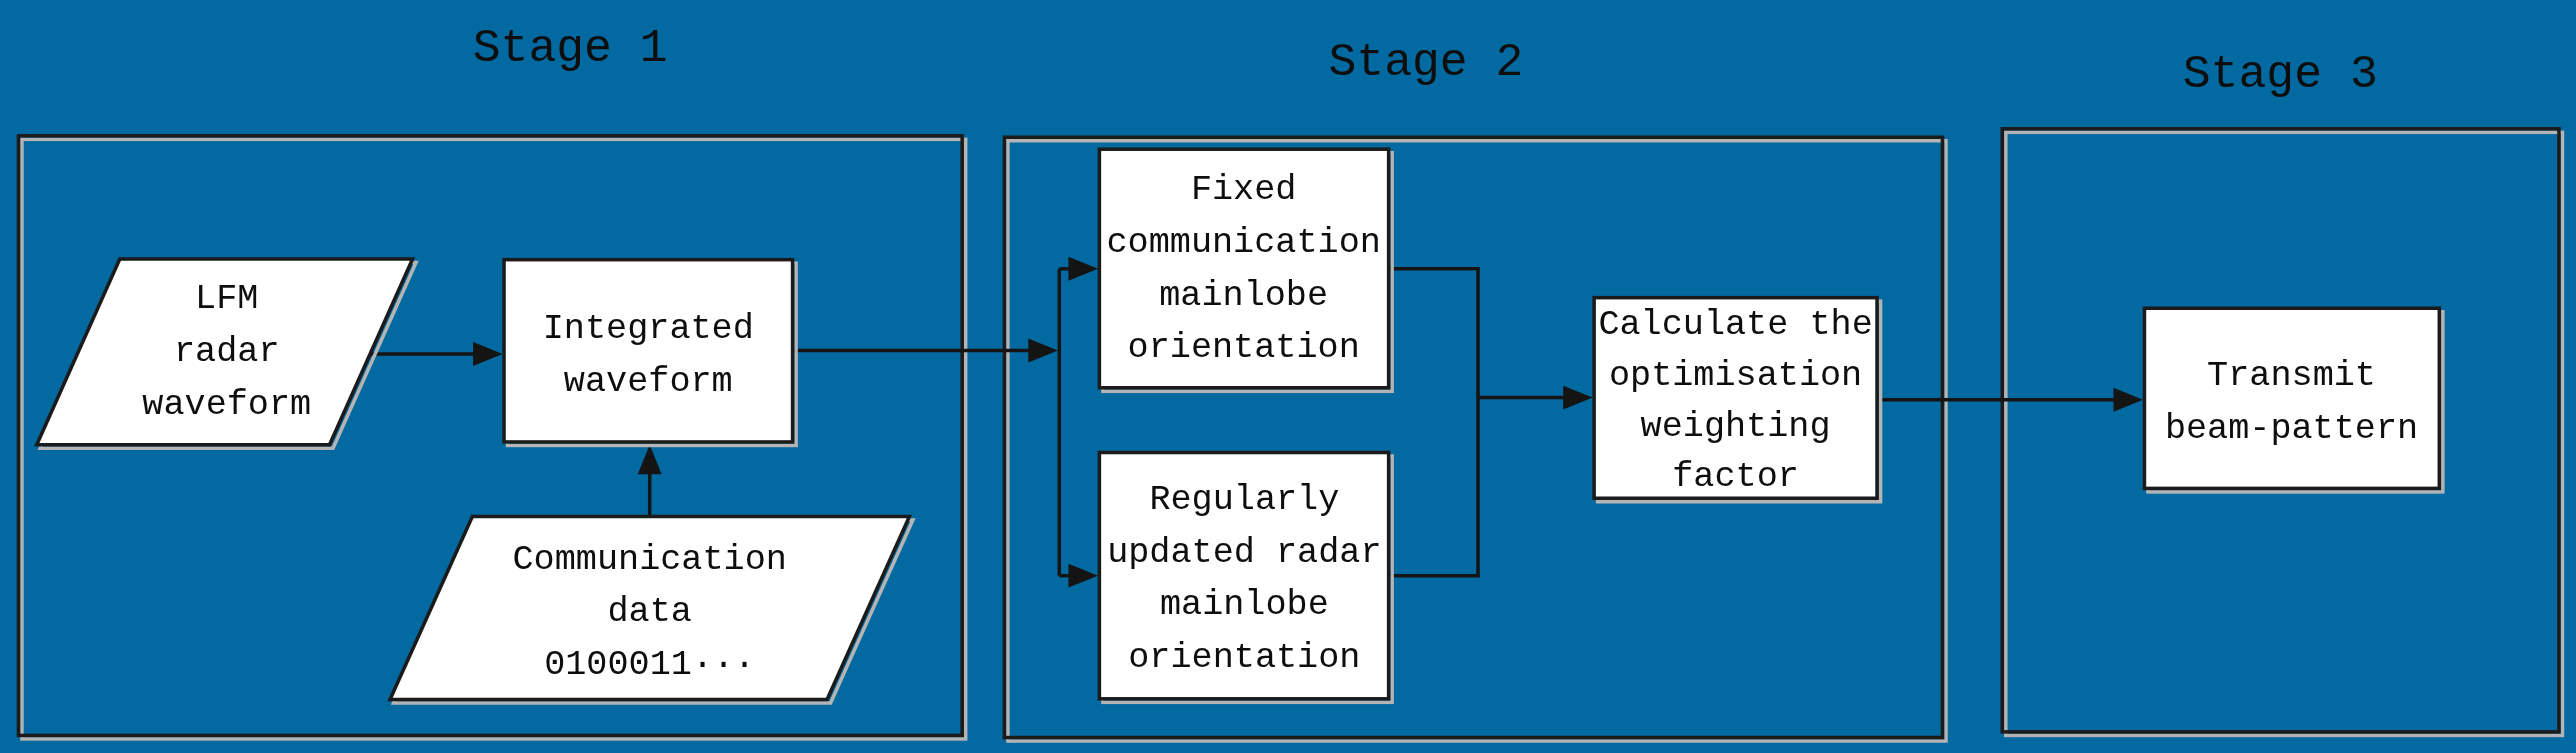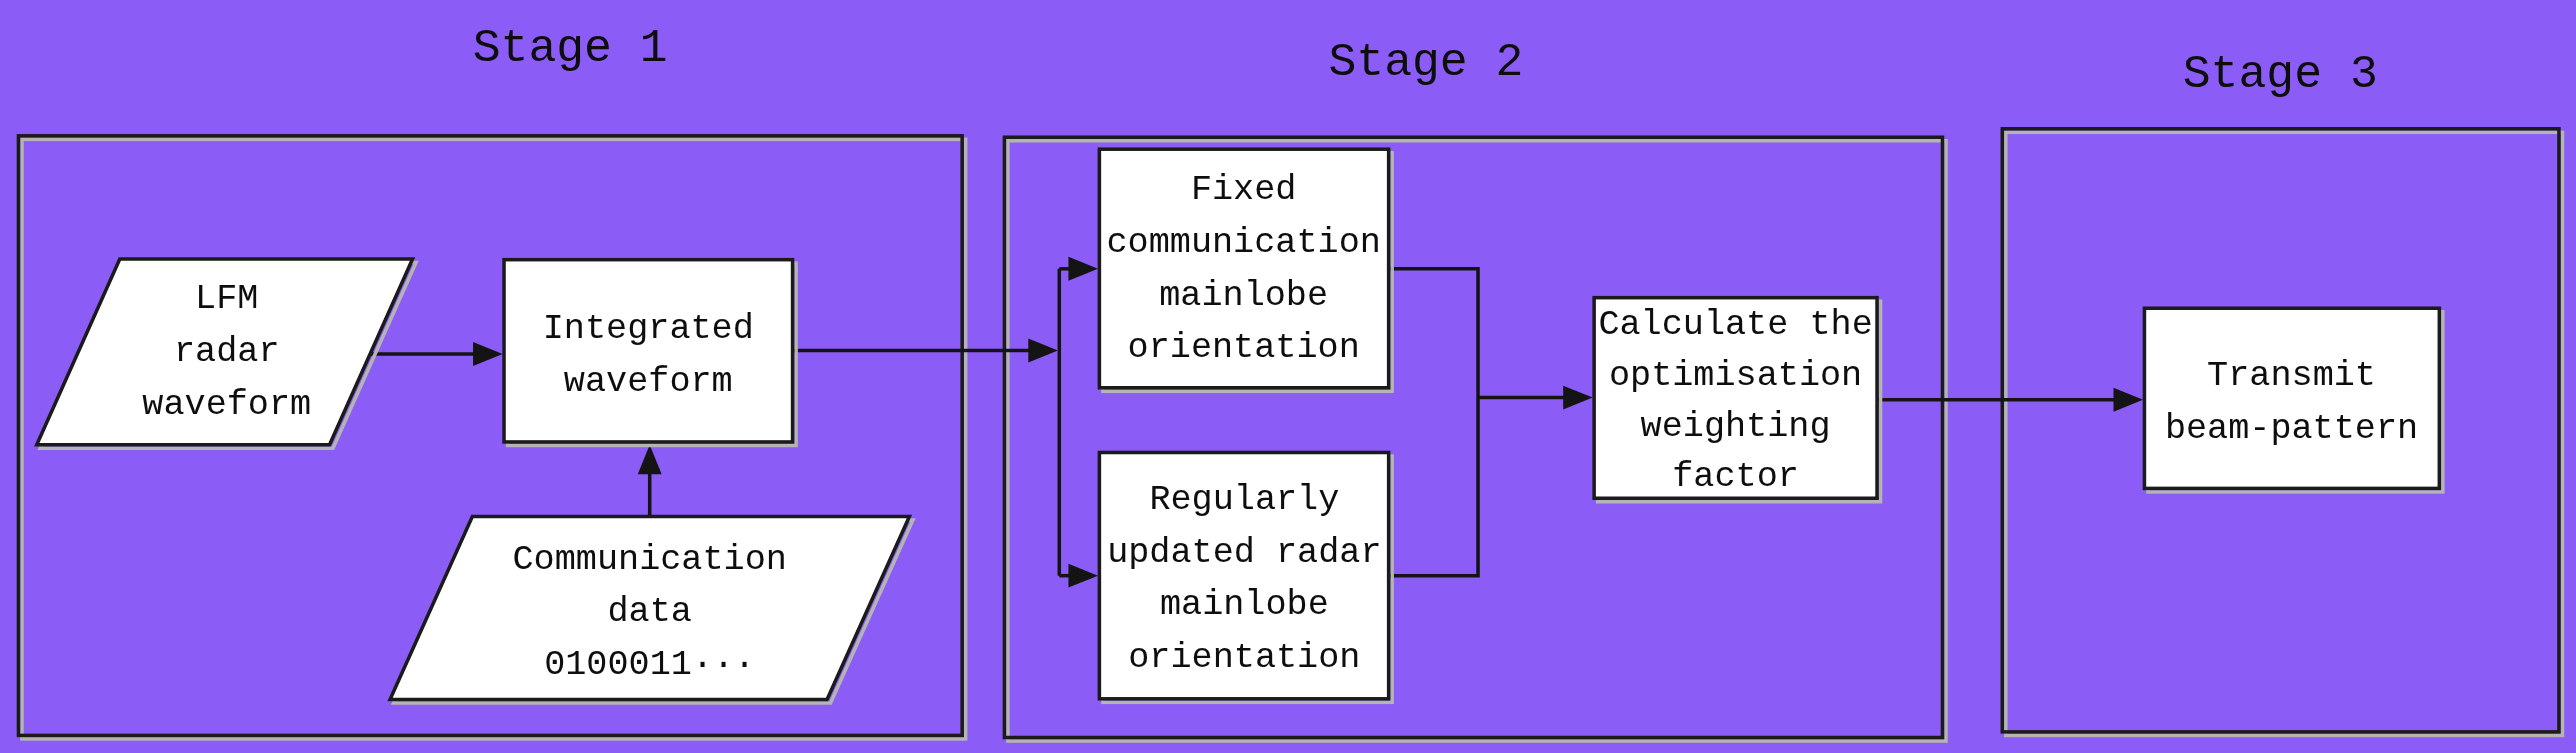--- a/index.html
+++ b/index.html
@@ -3,21 +3,21 @@
 <meta charset="utf-8">
 <style>
   html, body {
     margin: 0;
     padding: 0;
     background: #ffffff;
   }
   .canvas {
     width: 2576px;
     height: 753px;
-    background: #8b5cf6;
+    background: #0369a1;
     overflow: hidden;
   }
   svg { display: block; }
   text {
     font-family: "Liberation Mono", "DejaVu Sans Mono", monospace;
     fill: #0e0e0e;
   }
   .stage-title { font-size: 66px; }
   .node-label  { font-size: 50px; }
   .box {

